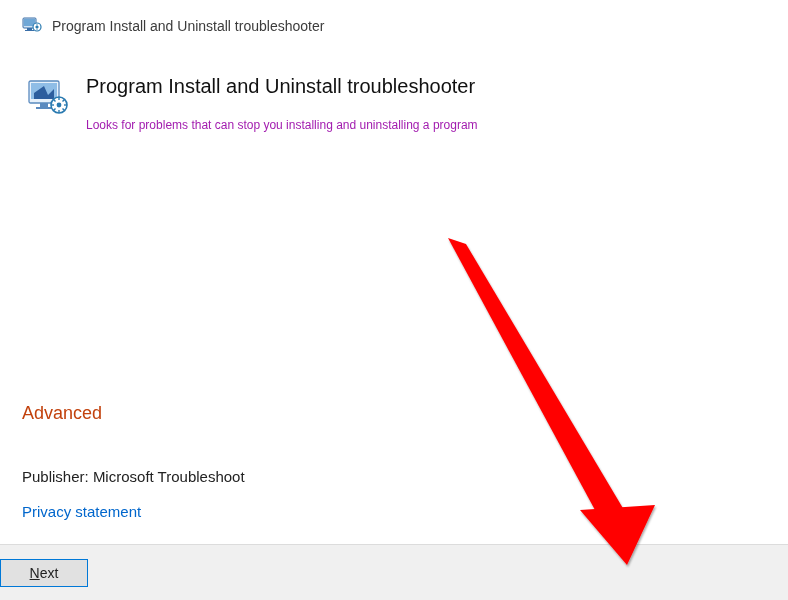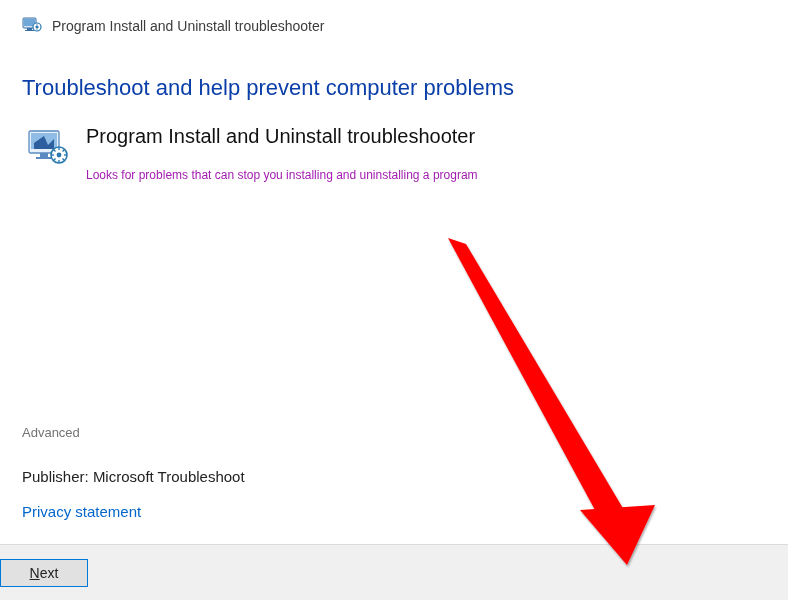--- a/index.html
+++ b/index.html
@@ -50,25 +50,25 @@
       font-size: 12px;
       color: #a21caf;
       margin-top: 20px;
     }
     .links-block {
       position: absolute;
       left: 22px;
       bottom: 80px;
     }
     .adv-link {
-      color: #737373;
-      font-size: 13px;
+      color: #c2410c;
+      font-size: 18px;
       cursor: pointer;
       display: inline-block;
-      margin-bottom: 28px;
+      margin-bottom: 44px;
     }
     .pub-row {
       font-size: 15px;
       color: #222;
       margin-bottom: 18px;
     }
     .pub-label { }
     .priv-link {
       color: #0066cc;
       font-size: 15px;
@@ -122,21 +122,20 @@
       <rect x="3" y="16" width="9" height="1" fill="#3a6fa8"></rect>
       <circle cx="15" cy="13" r="4" fill="#fff" stroke="#2a7ab0" stroke-width="1.2"></circle>
       <path d="M15 10 L15 12 M13.5 12.5 L14.5 13 M16.5 12.5 L15.5 13 M15 14 L15 16 M13.5 13.5 L14.5 13 M16.5 13.5 L15.5 13" stroke="#2a7ab0" stroke-width="0.8"></path>
       <circle cx="15" cy="13" r="1.2" fill="#2a7ab0"></circle>
     </svg>
   </span>
   <span class="header-title">Program Install and Uninstall troubleshooter</span>
 </div>
 
 <div class="content">
-  <h1 class="page-heading">Troubleshoot and help prevent computer problems</h1>
 
   <div class="trouble-row">
     <span class="trouble-icon">
       <svg width="44" height="44" viewBox="0 0 44 44">
         <rect x="3" y="6" width="30" height="22" rx="1.5" fill="#e7f1fb" stroke="#5a8abf" stroke-width="1.3"></rect>
         <rect x="5" y="8" width="26" height="16" fill="#8fbde6"></rect>
         <polygon points="8,18 18,11 22,20 28,14 28,24 8,24" fill="#2d5e9e"></polygon>
         <rect x="14" y="28" width="8" height="4" fill="#5a8abf"></rect>
         <rect x="10" y="32" width="16" height="2" fill="#5a8abf"></rect>
         <circle cx="33" cy="30" r="8" fill="#ffffff" stroke="#2a7ab0" stroke-width="1.6"></circle>

